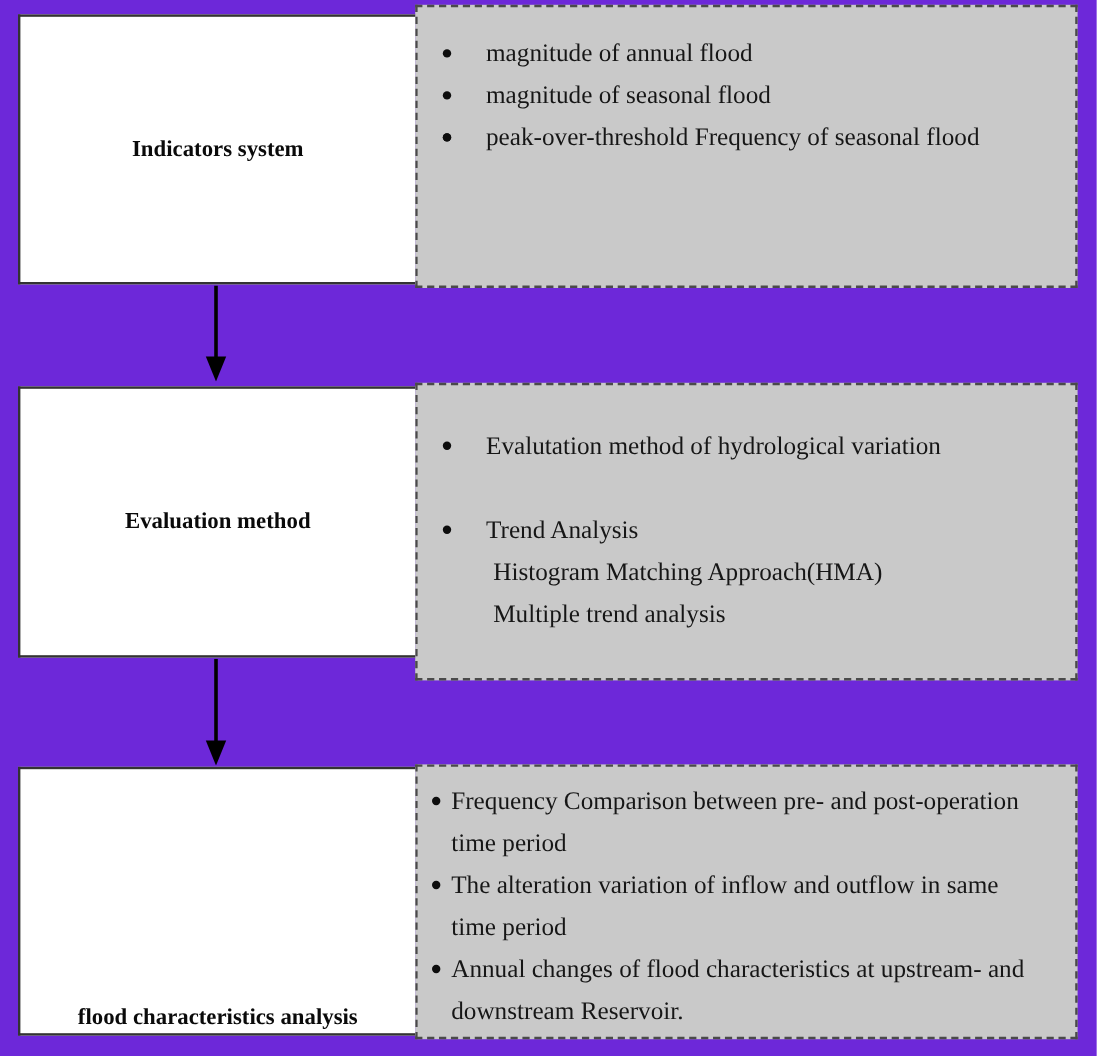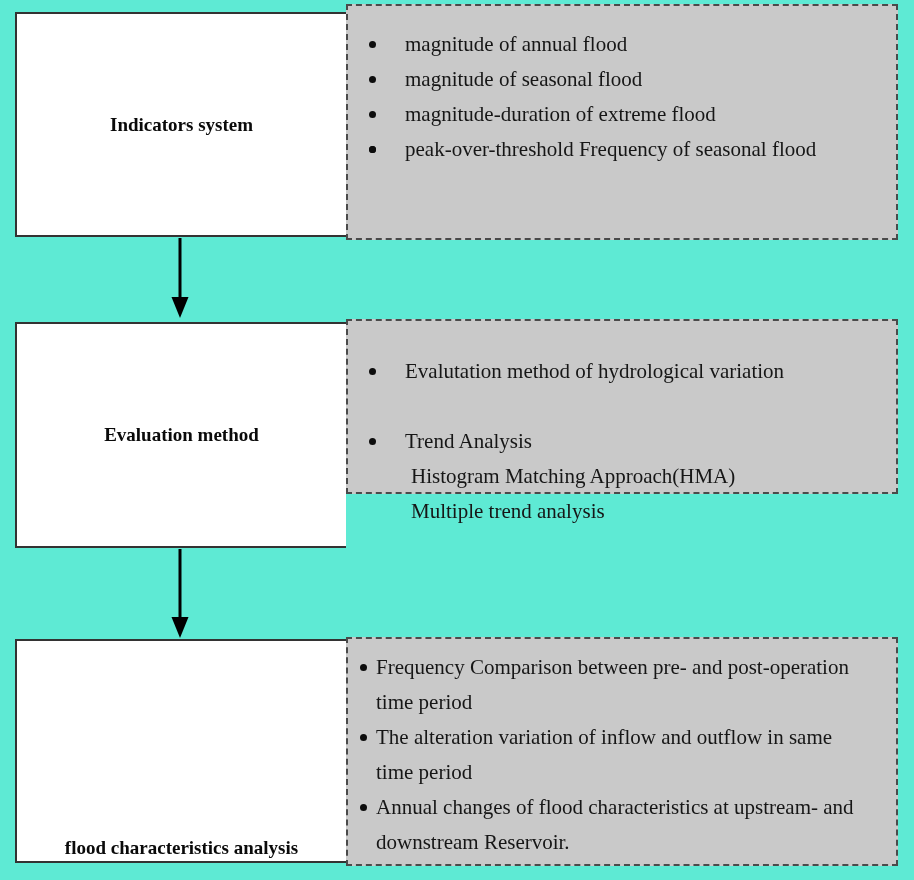--- a/index.html
+++ b/index.html
@@ -1,18 +1,18 @@
 <!DOCTYPE html>
 <html><head>
 <meta charset="utf-8">
 <style>
   html,body { margin:0; padding:0; background:#ffffff; }
   .canvas {
     position:relative; width:914px; height:880px;
-    background:#5eead4; overflow:hidden;
+    background:#6d28d9; overflow:hidden;
     font-family:"Liberation Serif","DejaVu Serif",serif;
     color:#111111;
   }
   
   .stage {
     position:absolute; left:15px; width:331px;
     background:#ffffff; box-sizing:border-box;
     border:2px solid #333333; border-right:none;
     display:flex; align-items:center; justify-content:center;
     text-align:center;
@@ -26,21 +26,21 @@
   .stage.s3 { top:639px; height:224px;align-items:flex-end; }
 
   
   .panel {
     position:absolute; left:346px; width:552px;
     background:#c9c9c9; box-sizing:border-box;
     border:2px dashed #4a4a4a;
     font-size:21px; color:#161616;
   }
   .panel.p1 { top:4px;   height:236px; padding-top:21px; }
-  .panel.p2 { top:319px; height:175px; padding-top:33px; }
+  .panel.p2 { top:319px; height:248px; padding-top:33px; }
   .panel.p3 { top:637px; height:229px; padding-top:11px; }
 
   .line { position:relative; line-height:35px; white-space:nowrap; }
   .dot {
     position:absolute; width:7px; height:7px; border-radius:50%;
     background:#0d0d0d; top:14px;
   }
   .p1 .line, .p2 .line { padding-left:57px; }
   .p1 .dot,  .p2 .dot  { left:21px; }
   .p2 .cont { padding-left:63px; }
@@ -51,21 +51,20 @@
   .arrow { position:absolute; left:168px; }
 </style>
 </head>
 <body>
 
 <div class="canvas">
 
   <div class="panel p1">
     <div class="line"><span class="dot"></span><span>magnitude of annual flood</span></div>
     <div class="line"><span class="dot"></span><span>magnitude of seasonal flood</span></div>
-    <div class="line"><span class="dot"></span><span>magnitude-duration of extreme flood</span></div>
     <div class="line"><span class="dot"></span></div>
     <div class="line"><span class="dot"></span><span>peak-over-threshold Frequency of seasonal flood</span></div>
   </div>
   <div class="stage s1">
     <h2>Indicators system</h2>
   </div>
 
   <svg class="arrow" style="top:238px" width="24" height="80" viewBox="0 0 24 80">
     <line x1="12" y1="0" x2="12" y2="61" stroke="#000000" stroke-width="3"></line>
     <polygon points="3.5,59 20.5,59 12,80" fill="#000000"></polygon>

